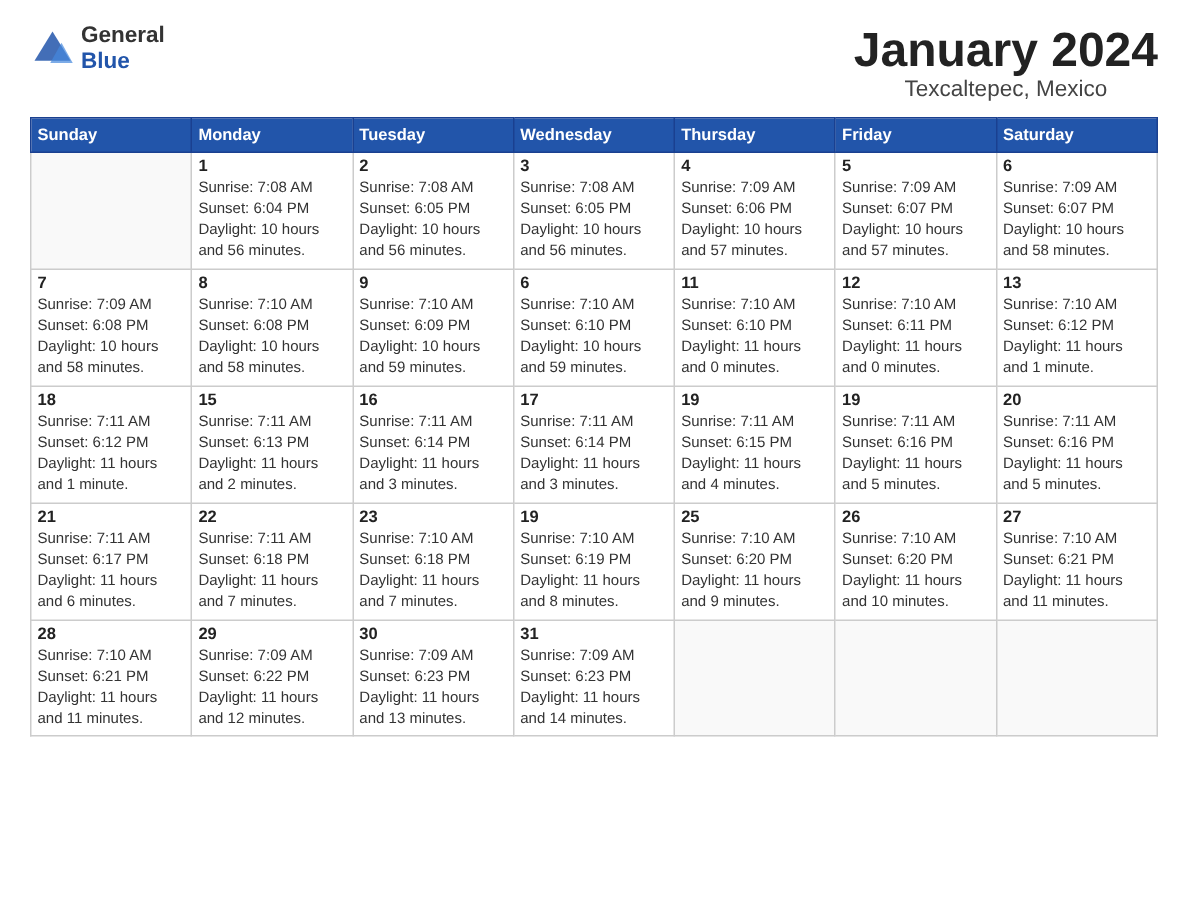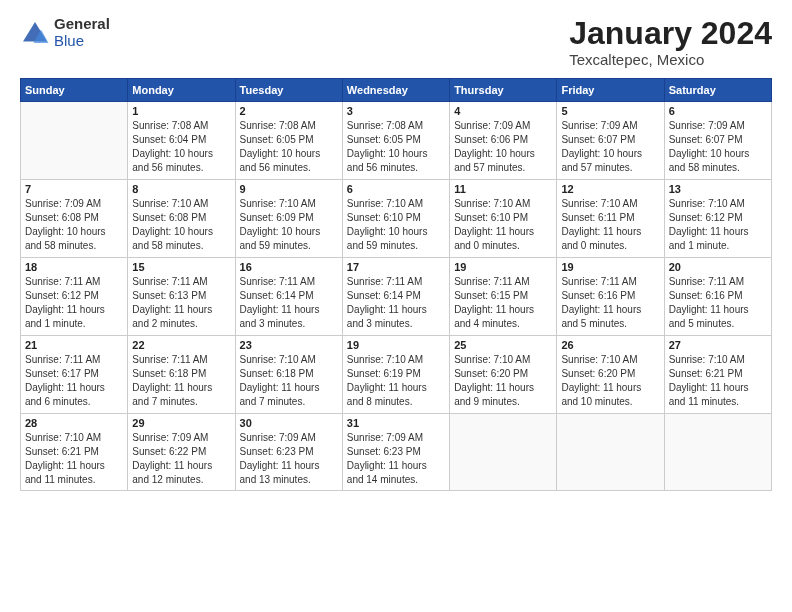--- a/index.html
+++ b/index.html
@@ -16,44 +16,44 @@
       padding: 16px 20px 10px 20px;
     }
     .header {
       display: flex;
       justify-content: space-between;
       align-items: flex-start;
       margin-bottom: 10px;
     }
     .logo {
       display: flex;
-      align-items: flex-end;
+      align-items: center;
       gap: 4px;
     }
     .logo-text {
       display: flex;
       flex-direction: column;
       line-height: 1.1;
     }
     .logo-general {
       font-size: 15px;
       font-weight: bold;
       color: #333;
     }
     .logo-blue {
       font-size: 15px;
-      font-weight: normal;
+      font-weight: bold;
       color: #2255aa;
     }
     .logo-icon {
       width: 30px;
       height: 30px;
     }
     .title-block {
-      text-align: left;
+      text-align: center;
     }
     .cal-title {
       font-size: 32px;
       font-weight: bold;
       color: #222;
       line-height: 1.1;
     }
     .cal-subtitle {
       font-size: 15px;
       color: #444;

